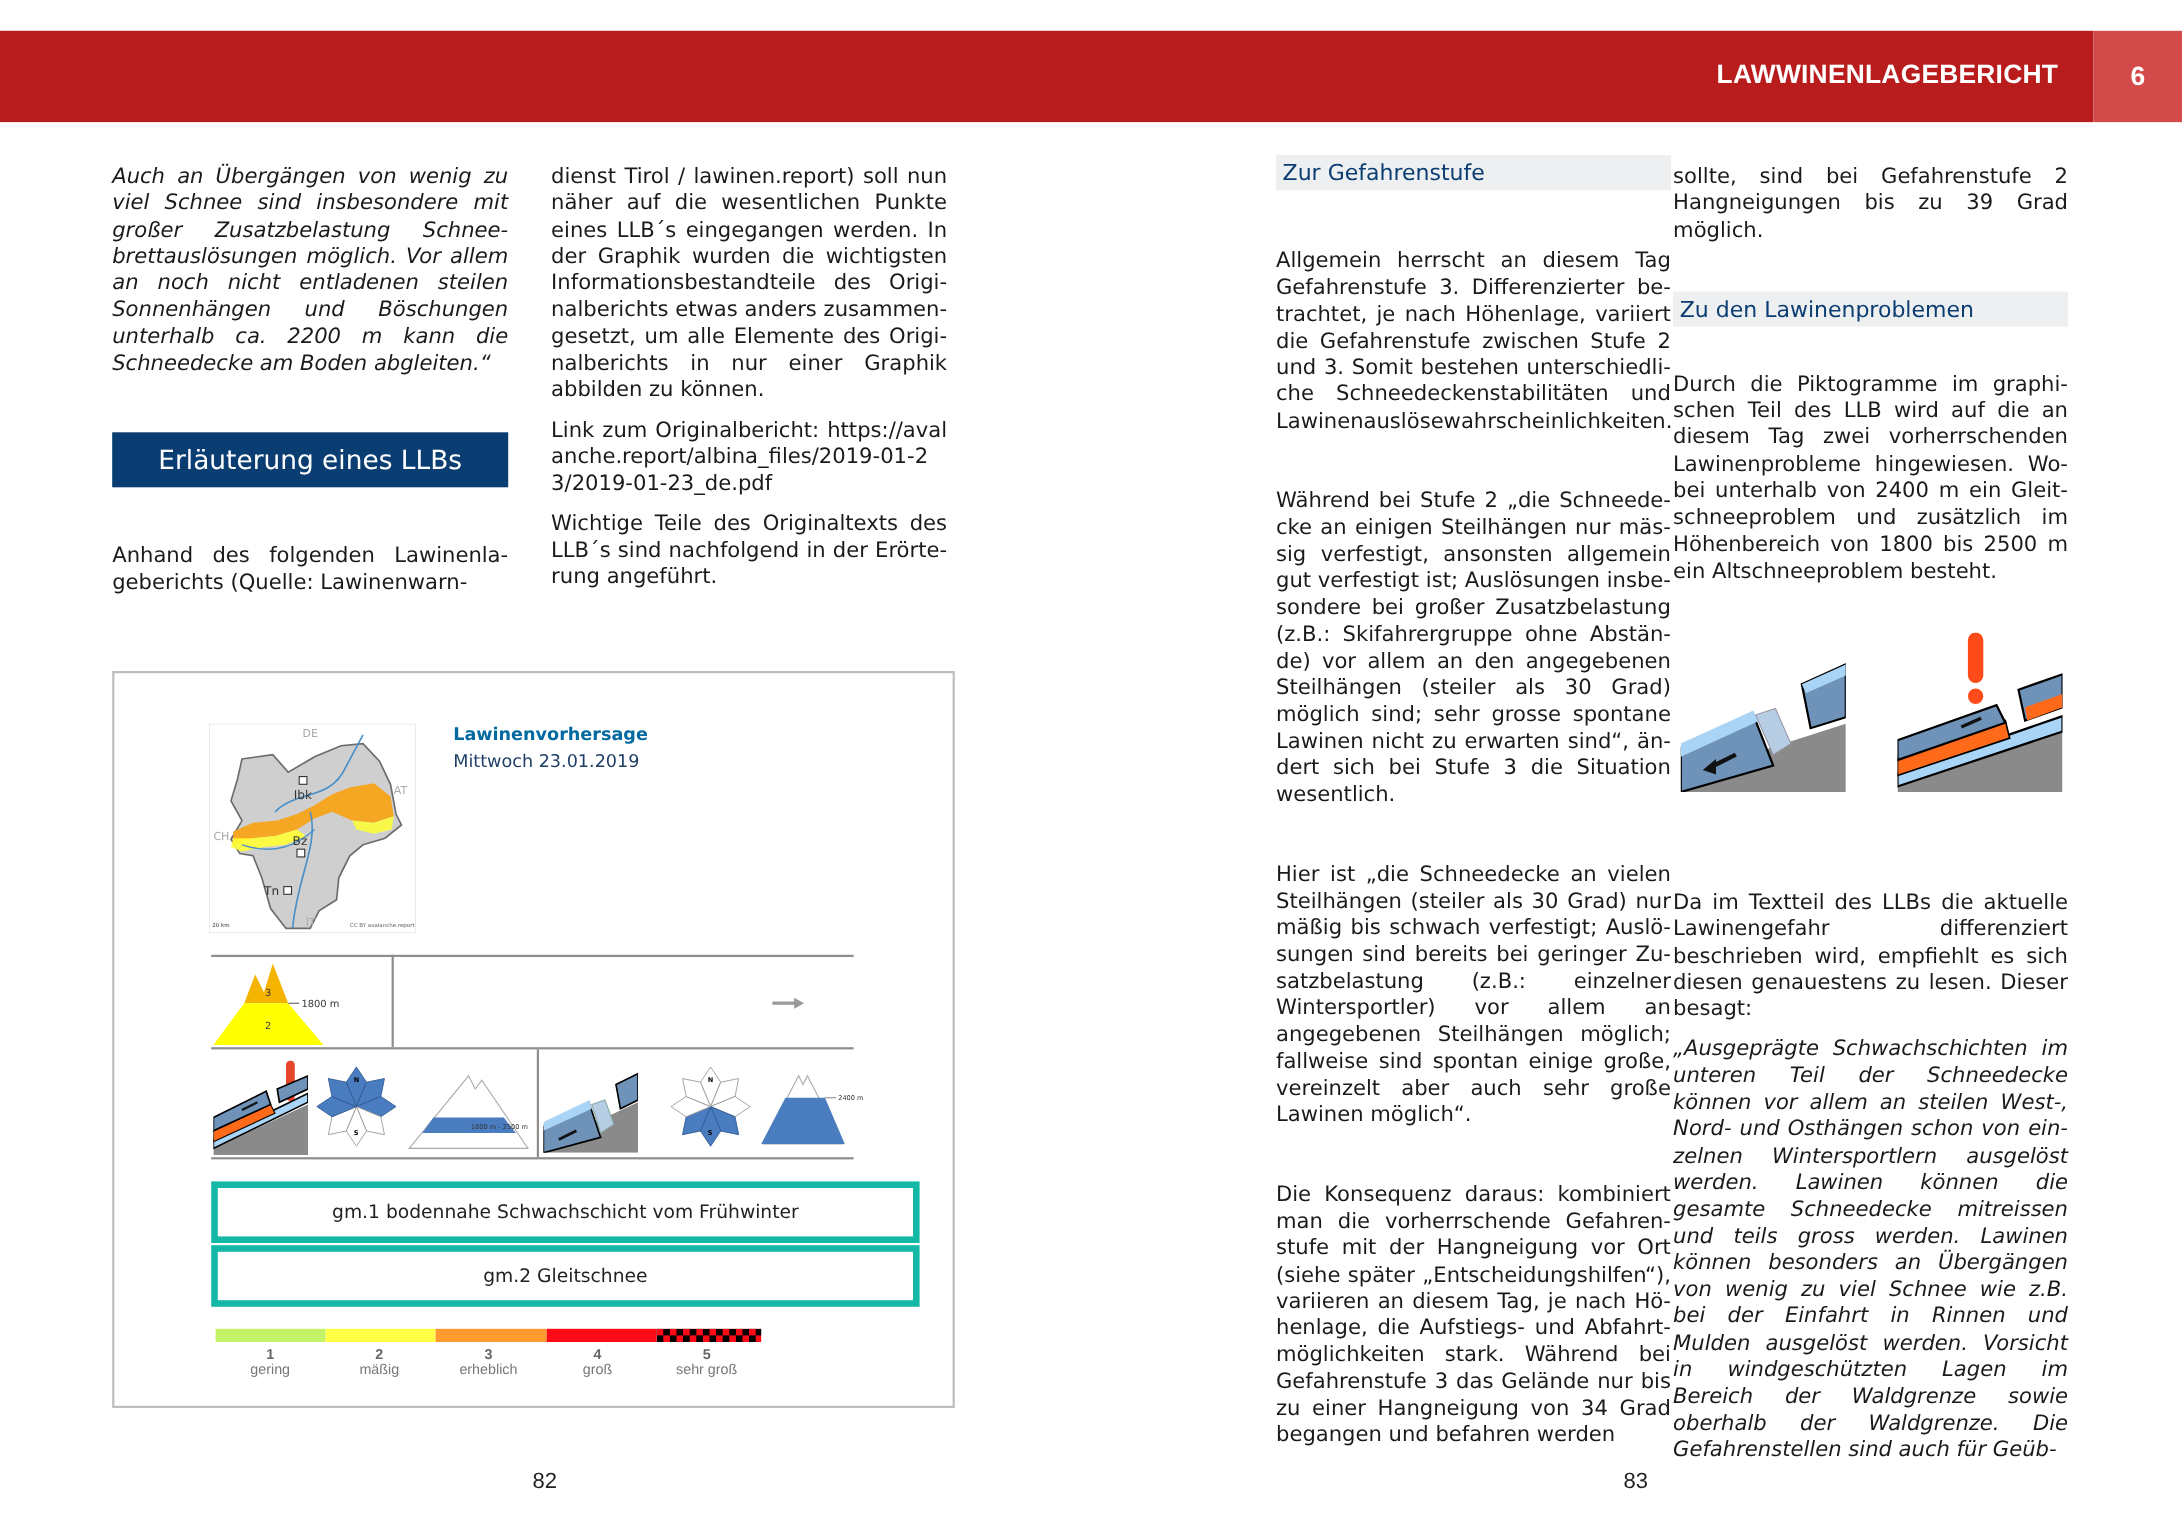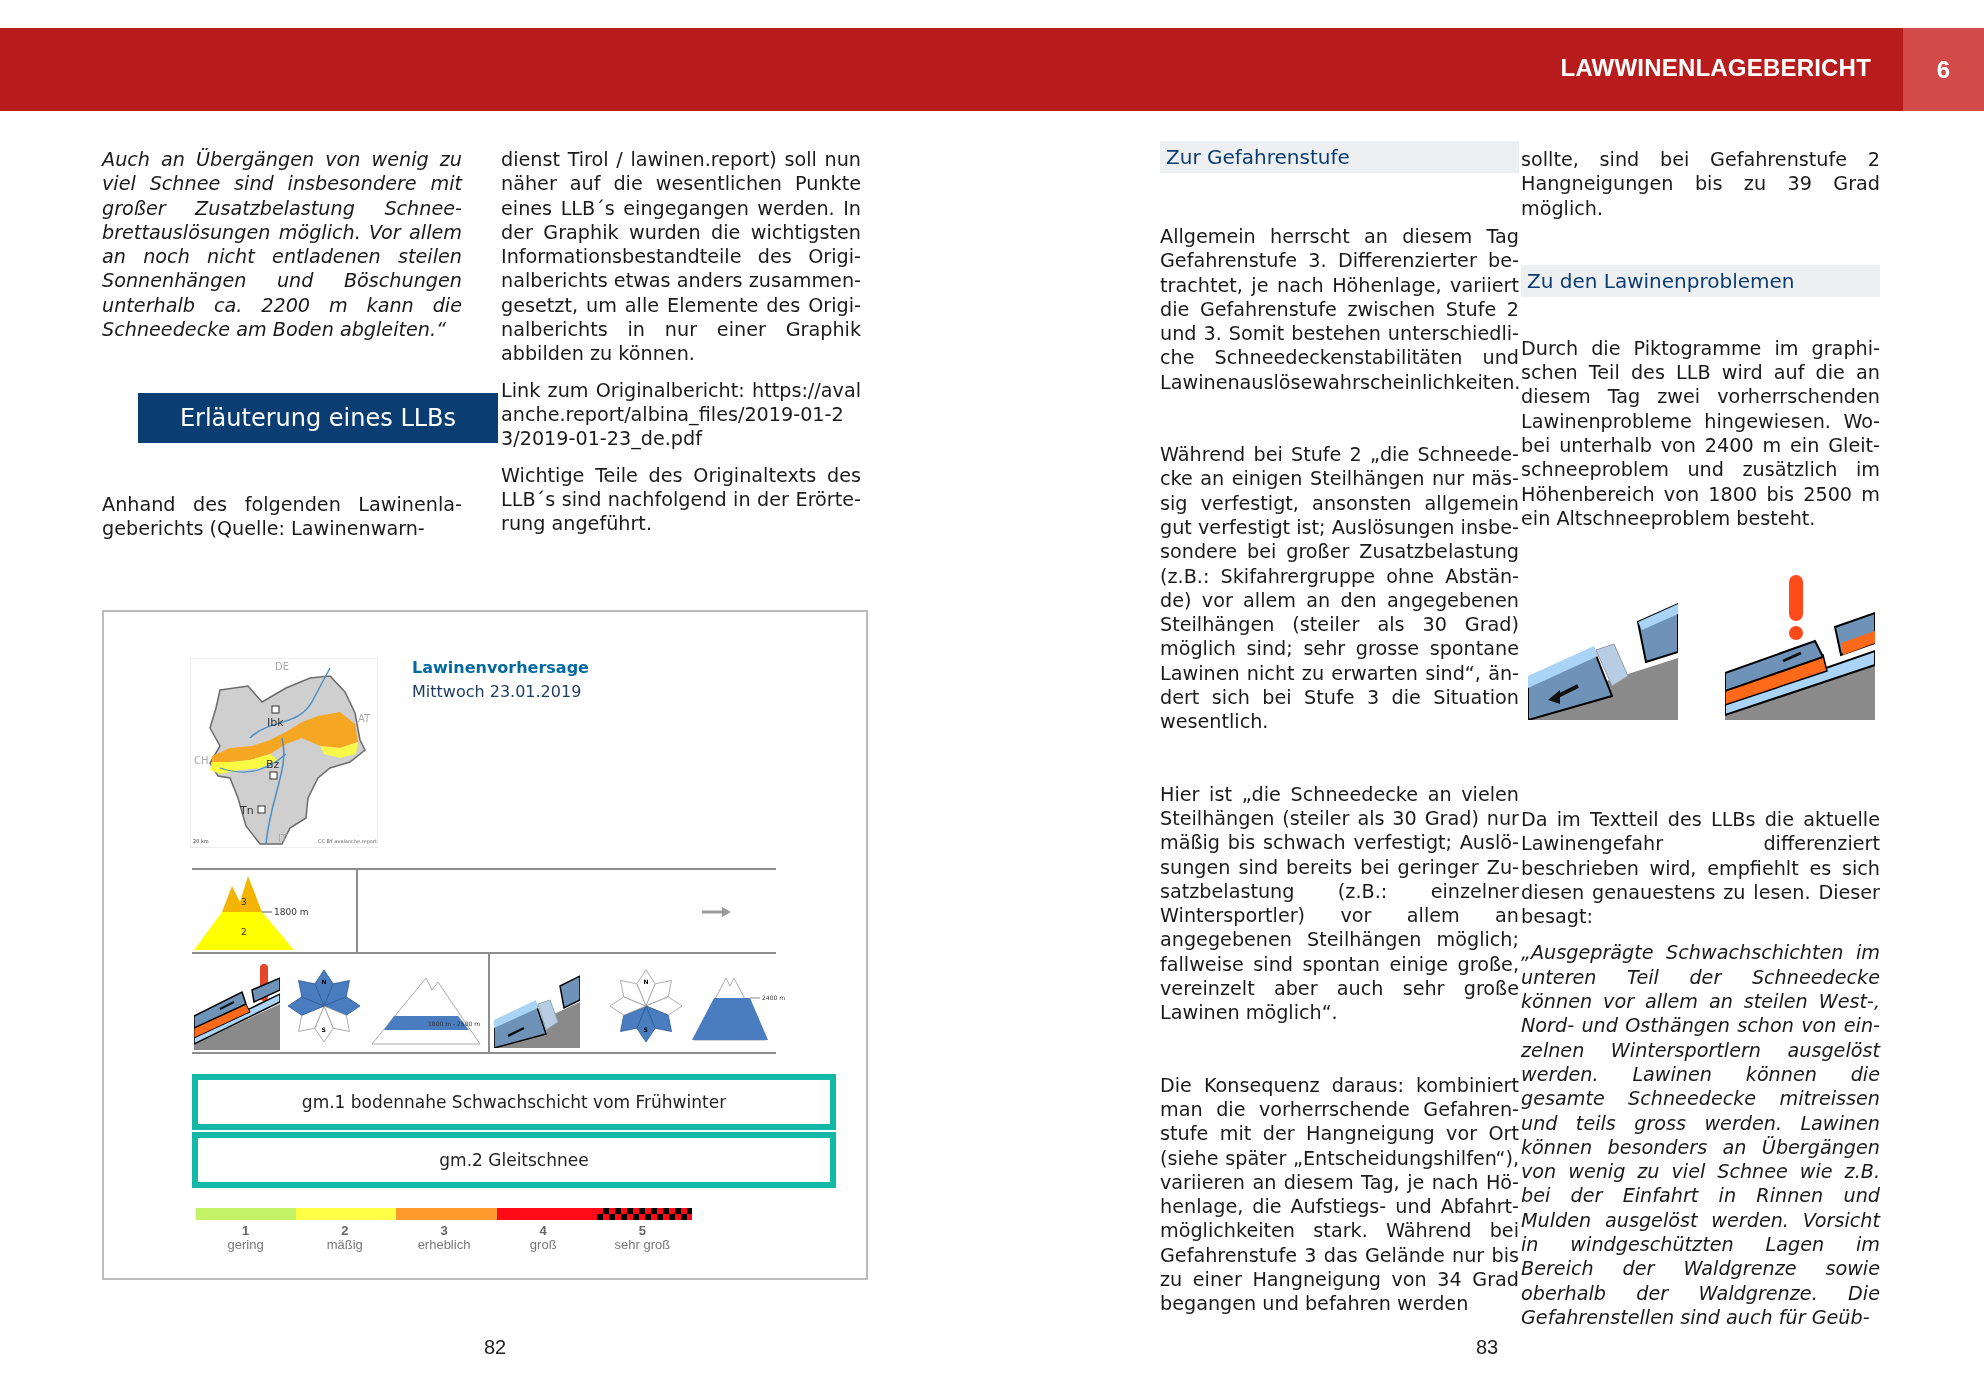--- a/index.html
+++ b/index.html
@@ -9,21 +9,21 @@
   .header-title { position:absolute; right:32px; top:26px; color:#ffffff; font-family:"Liberation Sans", sans-serif;
                   font-weight:bold; font-size:24px; letter-spacing:0.2px; }
   .header-page { position:absolute; left:1903px; top:28px; width:81px; height:83px; background:#d24a4a;
                  color:#fff; font-family:"Liberation Sans", sans-serif; font-weight:bold; font-size:24px;
                  display:flex; align-items:center; justify-content:center; }
   .col { position:absolute; font-size:19.2px; line-height:24.3px; text-align:justify; font-family:"DejaVu Sans", sans-serif; }
   .col p { margin:0 0 12px 0; hyphens:manual; }
   .italic { font-style:italic; }
   .section-box { position:absolute; left:102px; top:393px; width:360px; height:50px; background:#0a3d71;
                  color:#fff; font-size:24px; display:flex; align-items:center; justify-content:center;
-                 font-family:"DejaVu Sans", sans-serif;margin-left:36px; }
+                 font-family:"DejaVu Sans", sans-serif; }
   .sub-head { background:#eeeff1; color:#0a3d71; font-size:20px; padding:3px 6px; height:26px; line-height:26px; }
   .graphic { position:absolute; left:102px; top:610px; width:762px; height:666px; border:2px solid #bdbdbd; background:#fff; }
   .g-title { position:absolute; left:308px; top:46px; font-size:16px; font-weight:bold; color:#0369a1; }
   .g-date { position:absolute; left:308px; top:70px; font-size:16px; color:#1e3e66; }
   .g-row-line { position:absolute; height:2px; background:#8d8d8d; }
   .g-vline { position:absolute; width:2px; background:#8d8d8d; }
   .g-tend { position:absolute; left:296px; top:270px; font-size:16px; line-height:24px; color:#222; }
   .g-tend b { font-weight:bold; }
   .prob-box { position:absolute; left:88px; width:632px; height:44px; border:6px solid #14b8a6;
               display:flex; align-items:center; justify-content:center; font-size:17px; color:#222; }

